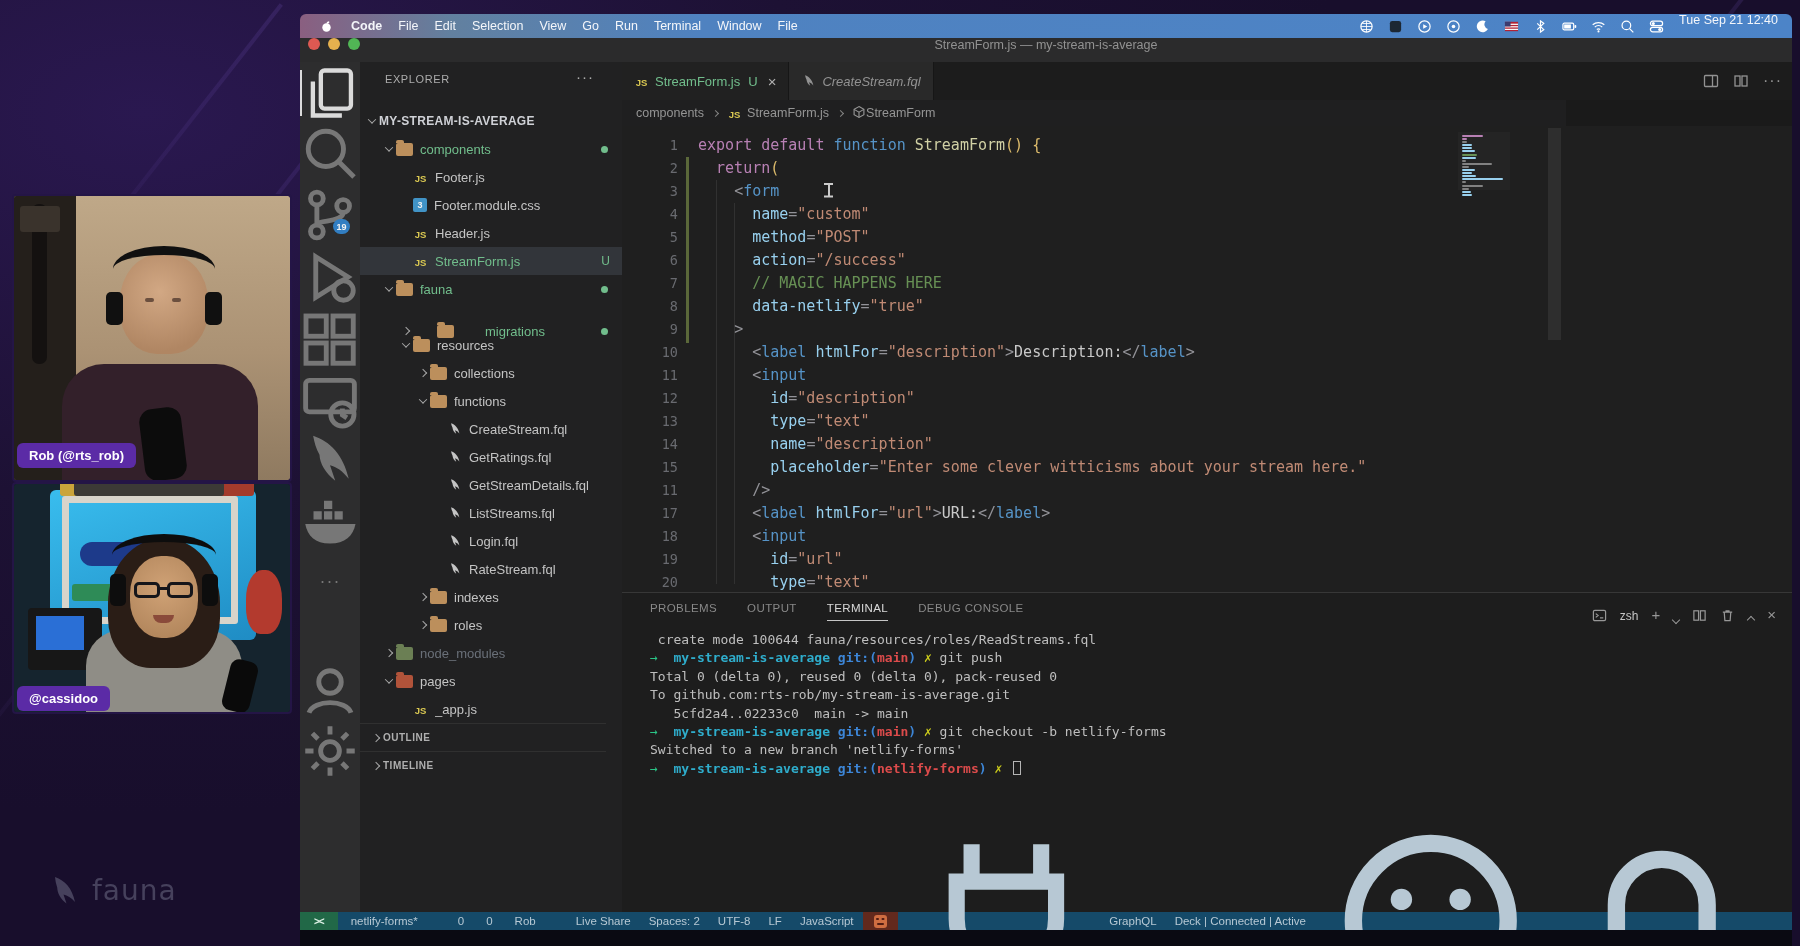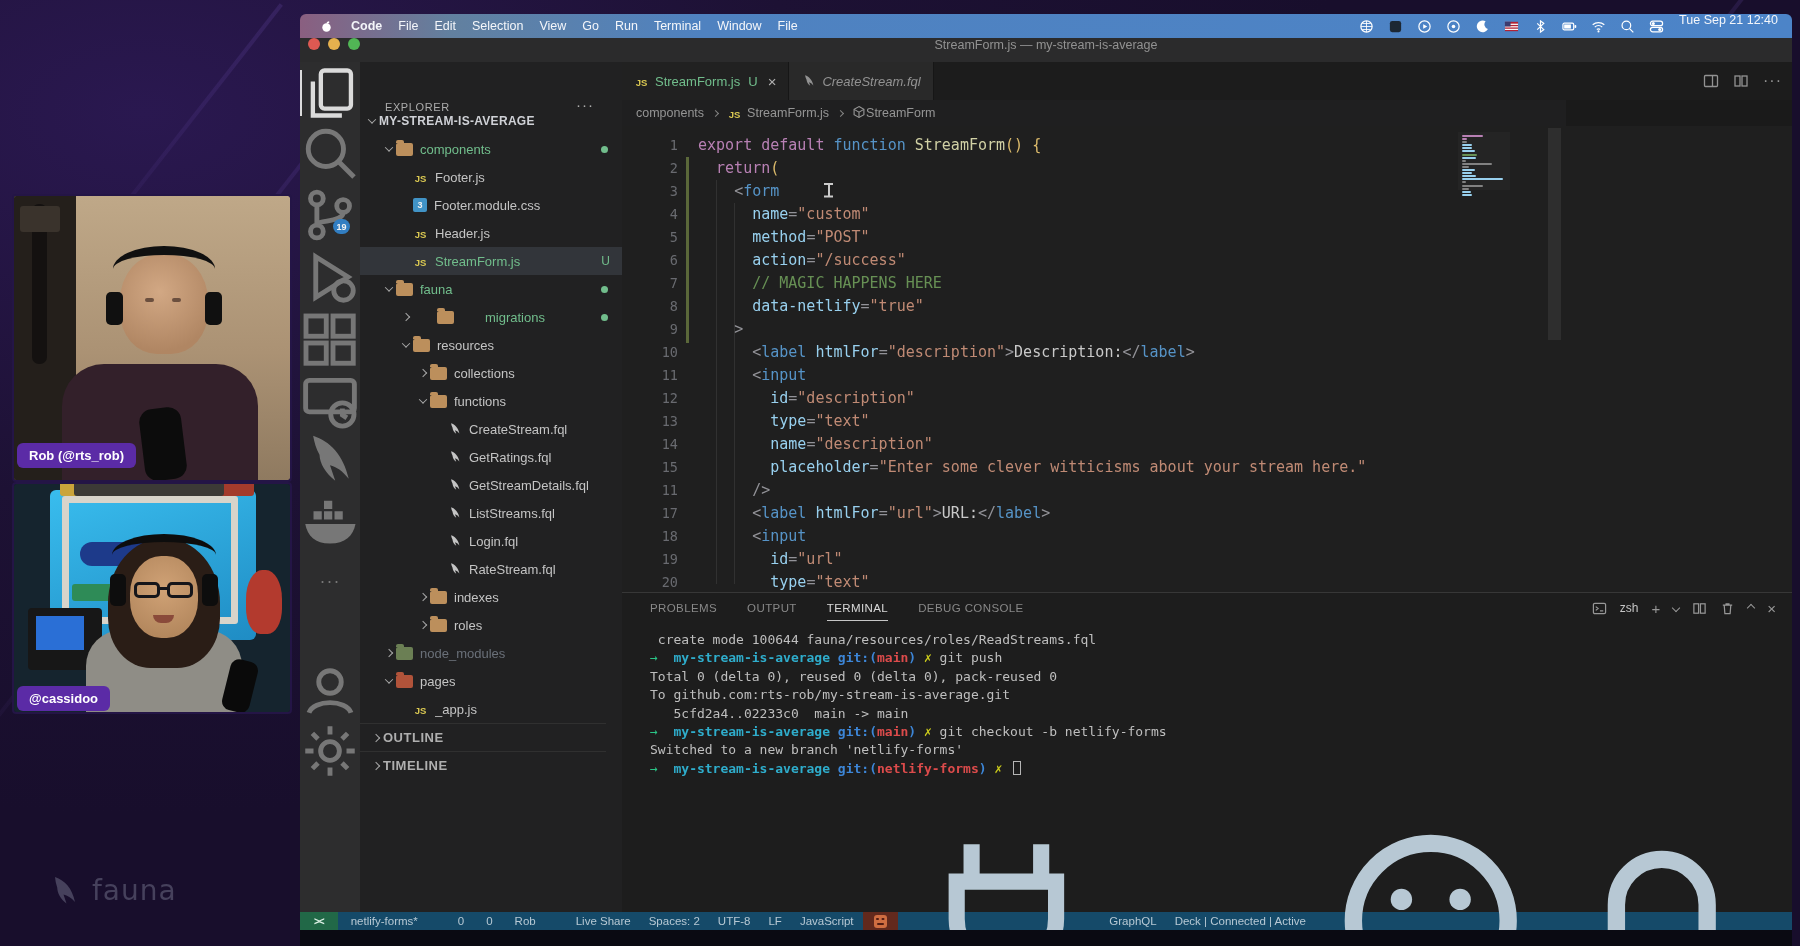--- a/index.html
+++ b/index.html
@@ -33,21 +33,21 @@
   
   #abar{position:absolute;left:0;top:24px;width:60px;bottom:18px;background:#2f2f30;}
   .ab-ic{position:absolute;left:0;width:60px;height:46px;display:flex;align-items:center;justify-content:center;color:#7d7d7d;}
   .ab-ic svg{width:24px;height:24px;}
   .ab-ic.active{color:#e6e6e6;border-left:2px solid #e6e6e6;}
   .ab-badge{position:absolute;right:10px;bottom:4px;background:#2f86d2;color:#fff;border-radius:9px;font-size:9px;
     min-width:17px;height:15px;display:flex;align-items:center;justify-content:center;font-weight:bold;}
   .ab-more{font-size:18px;letter-spacing:1px;color:#7d7d7d;}
   
   #sidebar{position:absolute;left:60px;top:24px;width:262px;bottom:18px;background:#232324;color:#cecece;}
-  #sb-head{position:absolute;left:0;top:0;right:0;height:34px;display:flex;align-items:center;margin-top:28px;}
+  #sb-head{position:absolute;left:0;top:0;right:0;height:34px;display:flex;align-items:center;}
   #sb-title{margin-left:25px;font-size:11px;letter-spacing:.6px;color:#b5b5b5;}
   #sb-dots{position:absolute;right:28px;top:6px;color:#b5b5b5;font-size:15px;letter-spacing:1px;}
   .trow{position:absolute;left:0;right:0;height:28px;display:flex;align-items:center;font-size:13px;cursor:default;}
   .trow.sel{background:#34383d;}
   .chev-slot{width:15px;display:flex;justify-content:center;flex:none;}
   .chev{width:6px;height:6px;border-right:1.4px solid #b0b0b0;border-bottom:1.4px solid #b0b0b0;}
   .chev.open{transform:rotate(45deg) translate(-1px,-1px);}
   .chev.closed{transform:rotate(-45deg);}
   .tic{flex:none;margin-right:7px;}
   .fol{width:17px;height:13px;border-radius:2px;background:#c9965c;position:relative;}
@@ -58,21 +58,21 @@
   .fic.js{color:#e8d44d;}
   .fic.css{background:#3f9cd6;color:#fff;font-size:9px;align-items:center;border-radius:2px;height:14px;width:14px;}
   .fic.fauna svg{width:14px;height:14px;fill:#4a5bdb;}
   .tlabel{white-space:nowrap;overflow:hidden;}
   .tlabel.green{color:#73c991;}
   .tlabel.dim{color:#6f7680;}
   .tlabel.root{font-weight:bold;font-size:12px;color:#dadce2;letter-spacing:.3px;}
   .tdot{position:absolute;right:14px;width:7px;height:7px;border-radius:50%;background:#73c991;}
   .tbadge{position:absolute;right:12px;color:#73c991;font-size:12px;}
   .sb-section{position:absolute;left:0;right:16px;height:28px;display:flex;align-items:center;border-top:1px solid rgba(255,255,255,.07);
-    font-size:13px;font-weight:bold;letter-spacing:.5px;color:#b8b8b8;}
+    font-size:10px;font-weight:bold;letter-spacing:.5px;color:#b8b8b8;}
   
   #tabbar{position:absolute;left:322px;right:0;top:24px;height:38px;background:#1d1d1d;display:flex;}
   .tab{height:100%;display:flex;align-items:center;padding:0 12px;font-size:13px;border-right:1px solid #171717;}
   .tab.active{background:#232323;color:#73c991;}
   .tab.preview{background:#2b2b2b;color:#9a9a9a;font-style:italic;}
   .tab .fic{margin-right:6px;}
   .tab-badge{margin-left:8px;color:#73c991;}
   .tab-close{margin-left:10px;color:#bbb;font-size:15px;}
   #eacts{position:absolute;right:10px;top:24px;height:38px;display:flex;align-items:center;gap:14px;color:#9a9a9a;}
   #eacts .ic svg{width:16px;height:16px;}
@@ -101,21 +101,21 @@
   #minimap{position:absolute;left:836px;top:6px;width:52px;height:58px;background:#262626;padding:3px 4px;}
   #minimap .mm{height:2px;margin-bottom:1.1px;border-radius:1px;}
   #escroll{position:absolute;left:926px;top:2px;width:13px;height:212px;background:rgba(255,255,255,.07);}
   
   #panel{position:absolute;left:322px;right:0;top:554px;height:320px;background:#1e1e1e;border-top:1px solid #3a3a3a;}
   #ptabs{position:absolute;left:28px;top:0;height:30px;display:flex;gap:30px;align-items:center;font-size:11.5px;
     letter-spacing:.4px;color:#8f8f8f;}
   .ptab{position:relative;}
   .ptab.active{color:#e2e2e2;}
   .ptab.active::after{content:"";position:absolute;left:0;right:0;bottom:-7px;height:1px;background:#d0d0d0;}
-  #picons{position:absolute;right:16px;top:0;height:30px;display:flex;align-items:center;gap:13px;color:#9f9f9f;}
+  #picons{position:absolute;right:16px;top:0;height:30px;display:flex;align-items:flex-end;gap:13px;color:#9f9f9f;}
   #picons .ic svg{width:15px;height:15px;}
   #picons .txt{font-size:12px;color:#cfcfcf;}
   #picons .glyph{font-size:15px;}
   .chevsm{width:6px;height:6px;border-right:1.4px solid #9f9f9f;border-bottom:1.4px solid #9f9f9f;}
   .chevsm.down{transform:rotate(45deg);}
   .chevsm.up{transform:rotate(-135deg);}
   #term{position:absolute;left:28px;top:38px;right:20px;bottom:0;font-family:"DejaVu Sans Mono", monospace;
     font-size:13px;line-height:18.4px;white-space:pre;}
   .t-d{color:#c8c8c8}.t-g{color:#23d18b}.t-c{color:#29b8db;font-weight:bold}
   .t-b{color:#3b8eea;font-weight:bold}.t-r{color:#f14c4c;font-weight:bold}.t-y{color:#d7d710}
@@ -472,21 +472,21 @@
               <span class="tbadge">U</span>
             </div>
             <div class="trow" style="top: 213px; padding-left: 21px;">
               <span class="chev-slot">
                 <span class="chev open"></span>
               </span>
               <span class="tic fol"></span>
               <span class="tlabel green">fauna</span>
               <span class="tdot"></span>
             </div>
-            <div class="trow" style="top: 241px; padding-left: 38px; gap: 24px;">
+            <div class="trow" style="top: 255px; padding-left: 38px; gap: 24px;">
               <span class="chev-slot">
                 <span class="chev closed"></span>
               </span>
               <span class="tic fol"></span>
               <span class="tlabel green">migrations</span>
               <span class="tdot"></span>
             </div>
             <div class="trow" style="top: 269px; padding-left: 38px;">
               <span class="chev-slot">
                 <span class="chev open"></span>

